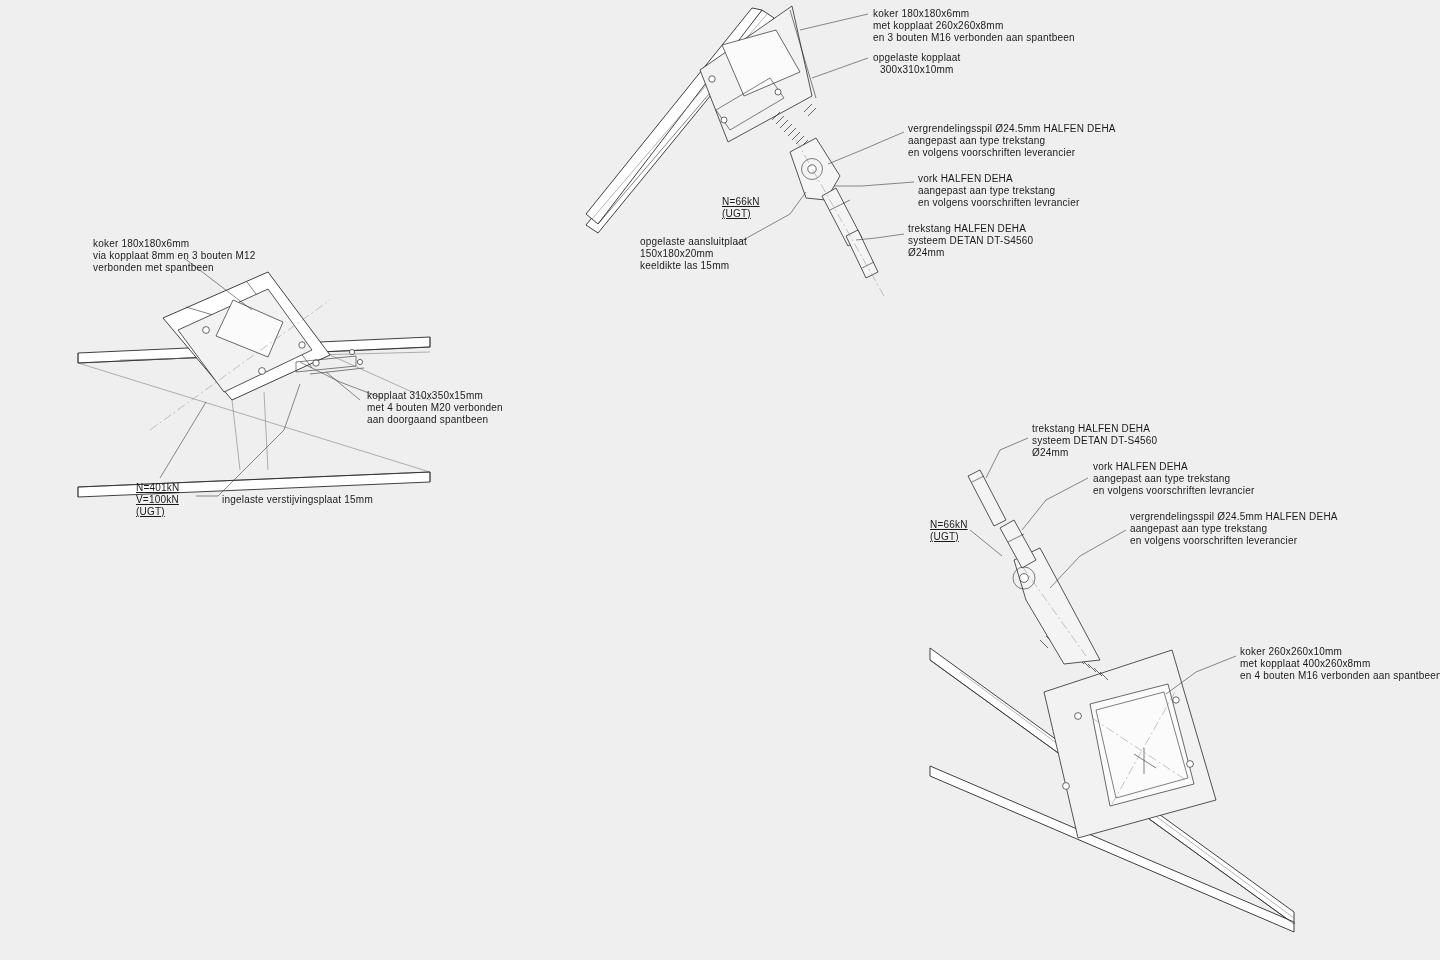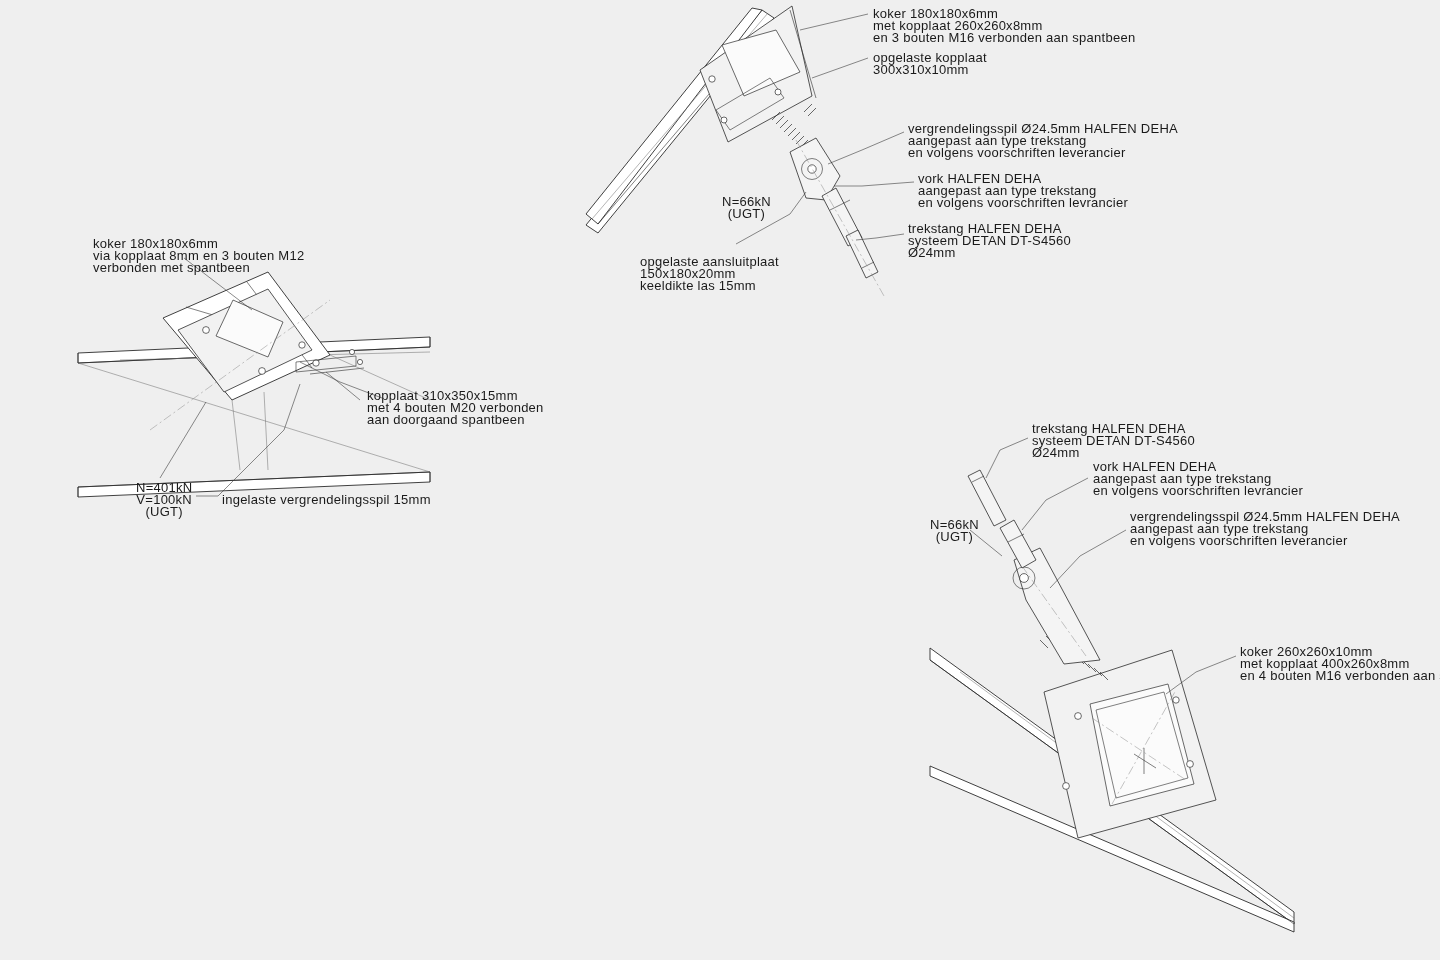--- a/index.html
+++ b/index.html
@@ -22,28 +22,28 @@
   svg.draw {
     position: absolute;
     left: 0;
     top: 0;
     width: 1440px;
     height: 960px;
   }
   .note {
     position: absolute;
     font-family: "Liberation Sans", sans-serif;
-    font-size: 13px;
+    font-size: 10px;
     line-height: 12px;
     color: #1a1a1a;
     white-space: pre;
     letter-spacing: 0.02em;
   }
   .note.center {
-    text-align: center;
+    text-decoration: underline;
   }
   .callout-line {
     fill: none;
     stroke: #3c3c3c;
     stroke-width: 0.6;
   }
   .steel {
     fill: #ffffff;
     stroke: #2b2b2b;
     stroke-width: 0.9;
@@ -244,40 +244,40 @@
       <path class="callout-line" d="M970 530 L1002 556"></path>
     </g>
   </svg>
 
   <div class="note" style="left:93px; top:238px;">koker 180x180x6mm
 via kopplaat 8mm en 3 bouten M12
 verbonden met spantbeen</div>
   <div class="note" style="left:367px; top:390px;">kopplaat 310x350x15mm
 met 4 bouten M20 verbonden
 aan doorgaand spantbeen</div>
-  <div class="note" style="left:222px; top:494px;">ingelaste vergrendelingsspil 15mm</div>
+  <div class="note" style="left:222px; top:494px;">ingelaste verstijvingsplaat 15mm</div>
   <div class="note center" style="left:136px; top:482px;">N=401kN
 V=100kN
 (UGT)</div>
 
   <div class="note" style="left:873px; top:8px;">koker 180x180x6mm
 met kopplaat 260x260x8mm
 en 3 bouten M16 verbonden aan spantbeen</div>
-  <div class="note" style="left:873px; top:52px;">opgelaste kopplaat
+  <div class="note" style="left:873px; top:52px;text-align:center;">opgelaste kopplaat
 300x310x10mm</div>
   <div class="note" style="left:908px; top:123px;">vergrendelingsspil Ø24.5mm HALFEN DEHA
 aangepast aan type trekstang
 en volgens voorschriften leverancier</div>
   <div class="note" style="left:918px; top:173px;">vork HALFEN DEHA
 aangepast aan type trekstang
 en volgens voorschriften levrancier</div>
   <div class="note" style="left:908px; top:223px;">trekstang HALFEN DEHA
 systeem DETAN DT-S4560
 Ø24mm</div>
-  <div class="note" style="left:640px; top:236px;margin-top:20px;">opgelaste aansluitplaat
+  <div class="note" style="left:640px; top:236px;">opgelaste aansluitplaat
 150x180x20mm
 keeldikte las 15mm</div>
   <div class="note center" style="left:722px; top:196px;">N=66kN
 (UGT)</div>
 
   <div class="note" style="left:1032px; top:423px;">trekstang HALFEN DEHA
 systeem DETAN DT-S4560
 Ø24mm</div>
   <div class="note" style="left:1093px; top:461px;">vork HALFEN DEHA
 aangepast aan type trekstang

